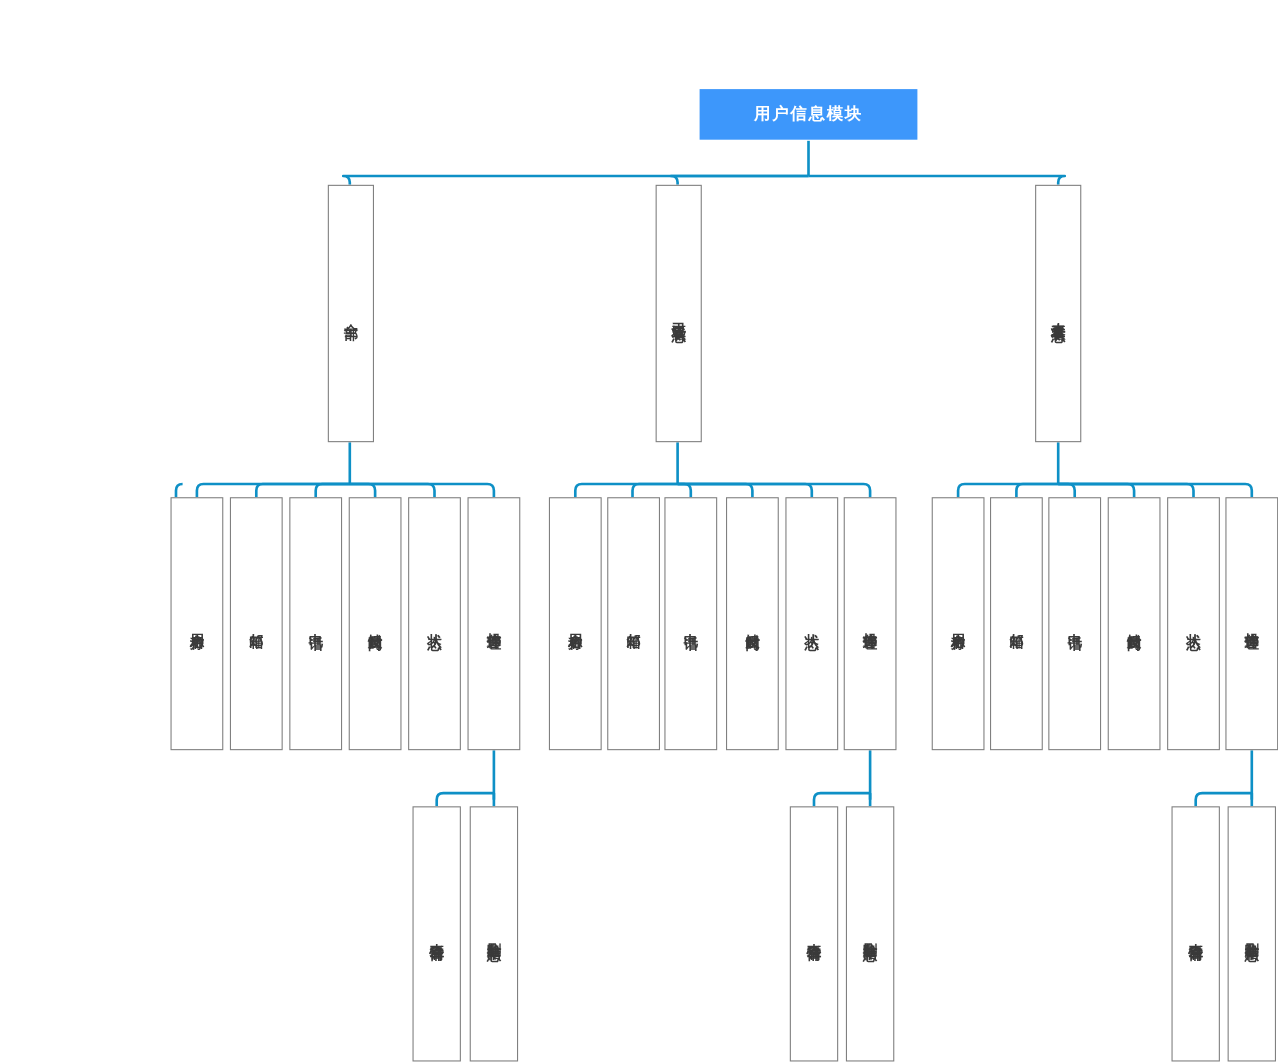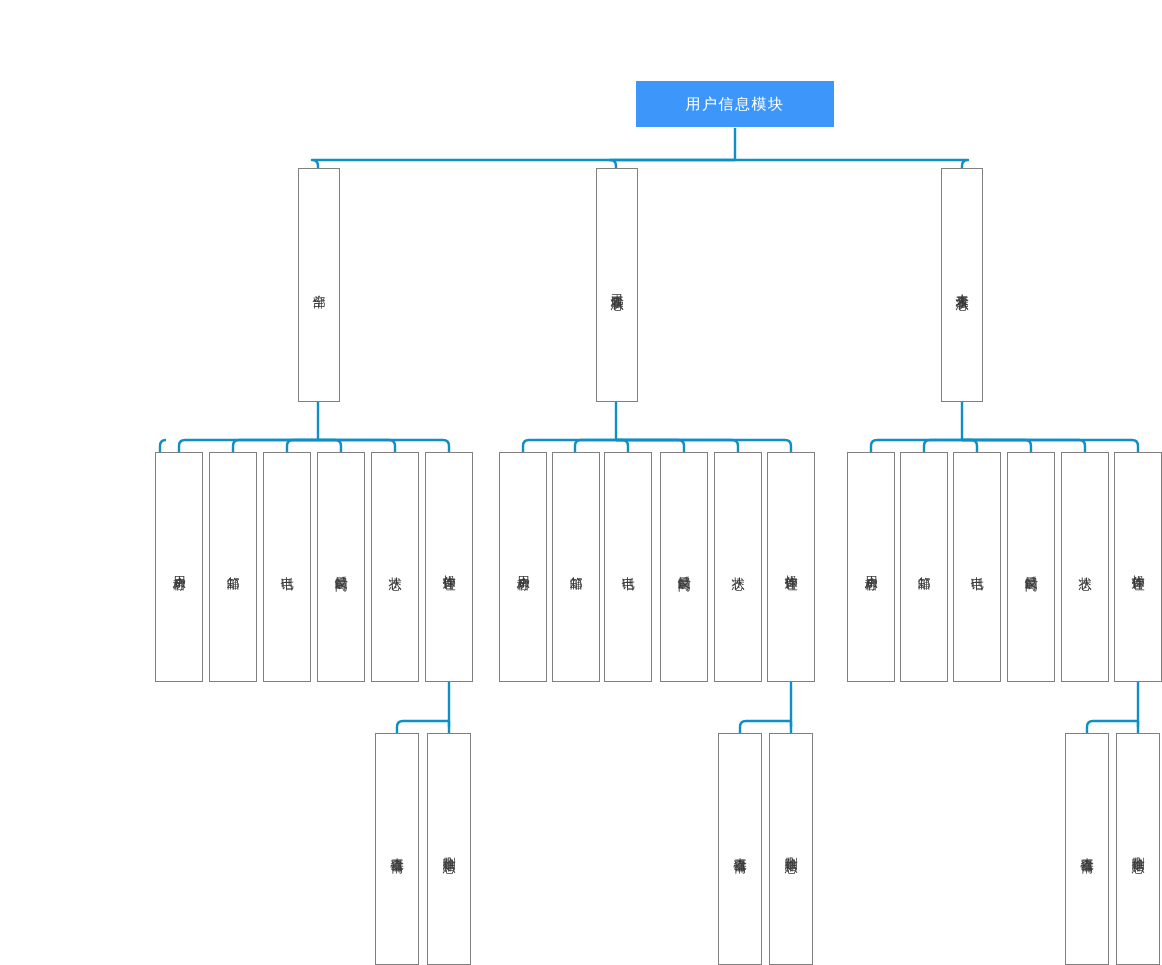--- a/index.html
+++ b/index.html
@@ -11,20 +11,21 @@
     width: 1162px;
     height: 965px;
     font-family: "Liberation Sans", "DejaVu Sans", sans-serif;
     overflow: hidden;
     position: relative;
   }
   #diagram-root {
     position: relative;
     width: 1162px;
     height: 839px;
+    font-weight: bold;
   }
   svg.connectors {
     position: absolute;
     left: 0;
     top: 0;
     width: 1162px;
     height: 965px;
     pointer-events: none;
   }
   .node {

